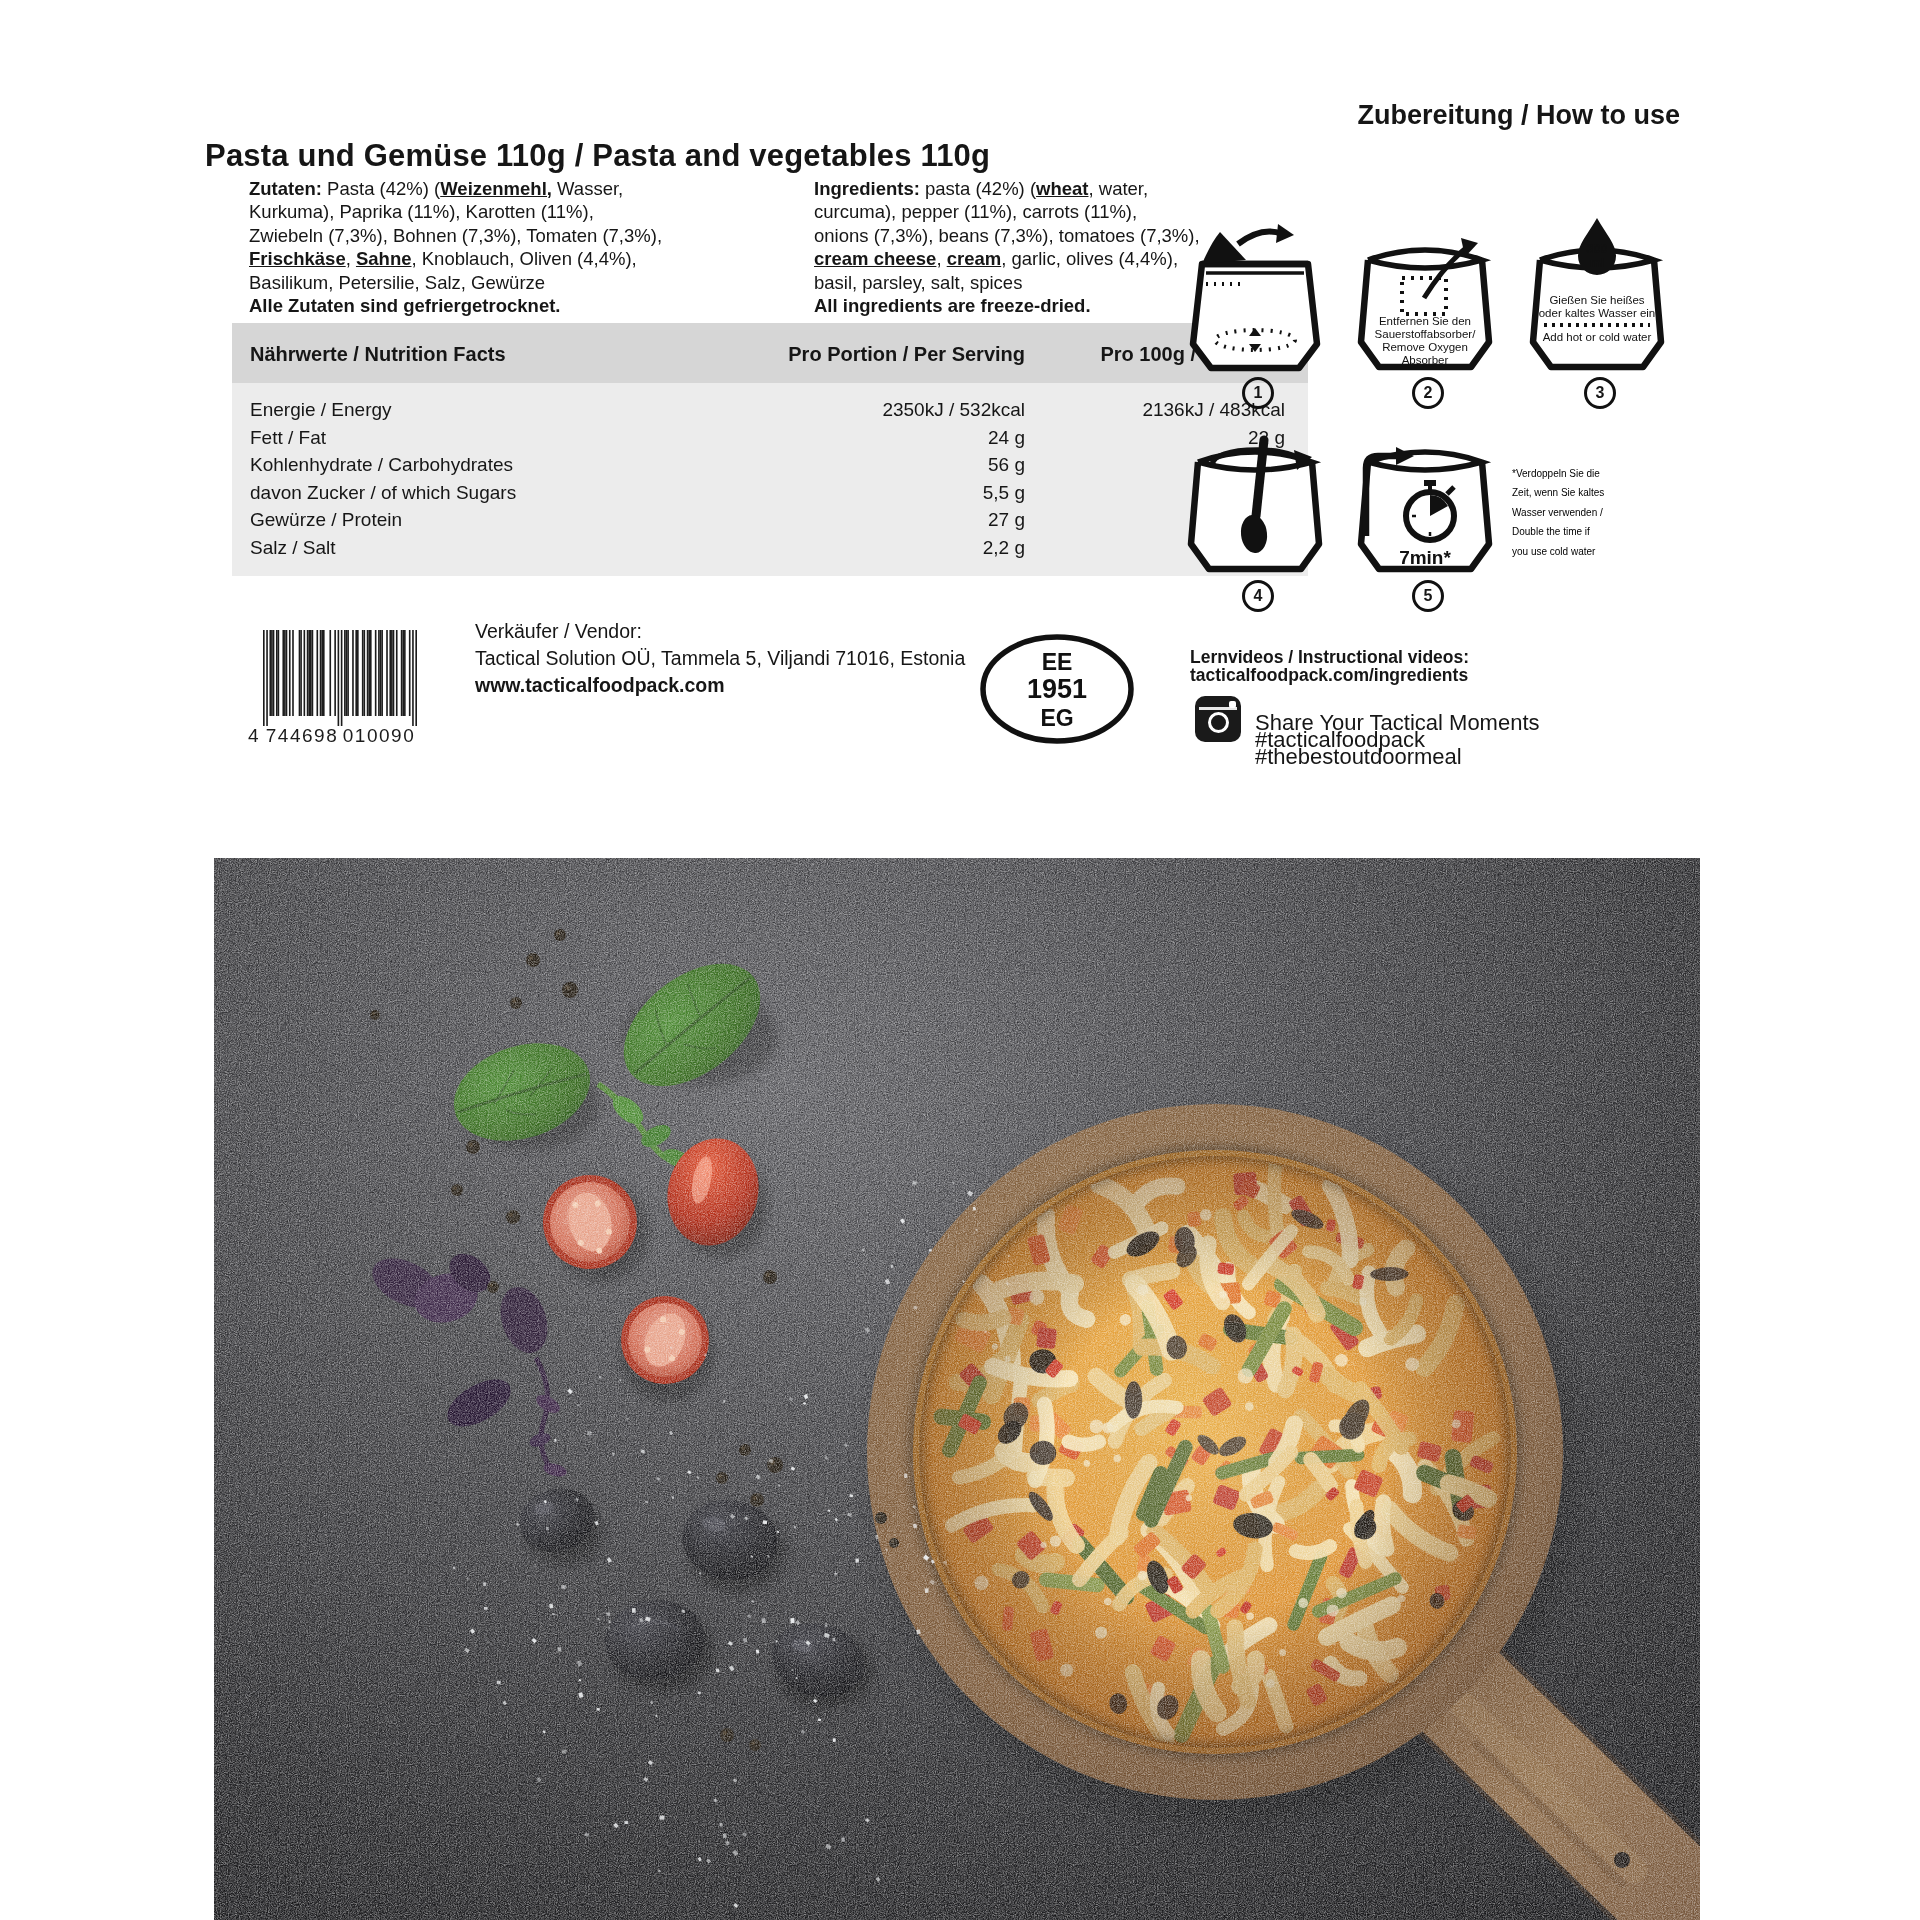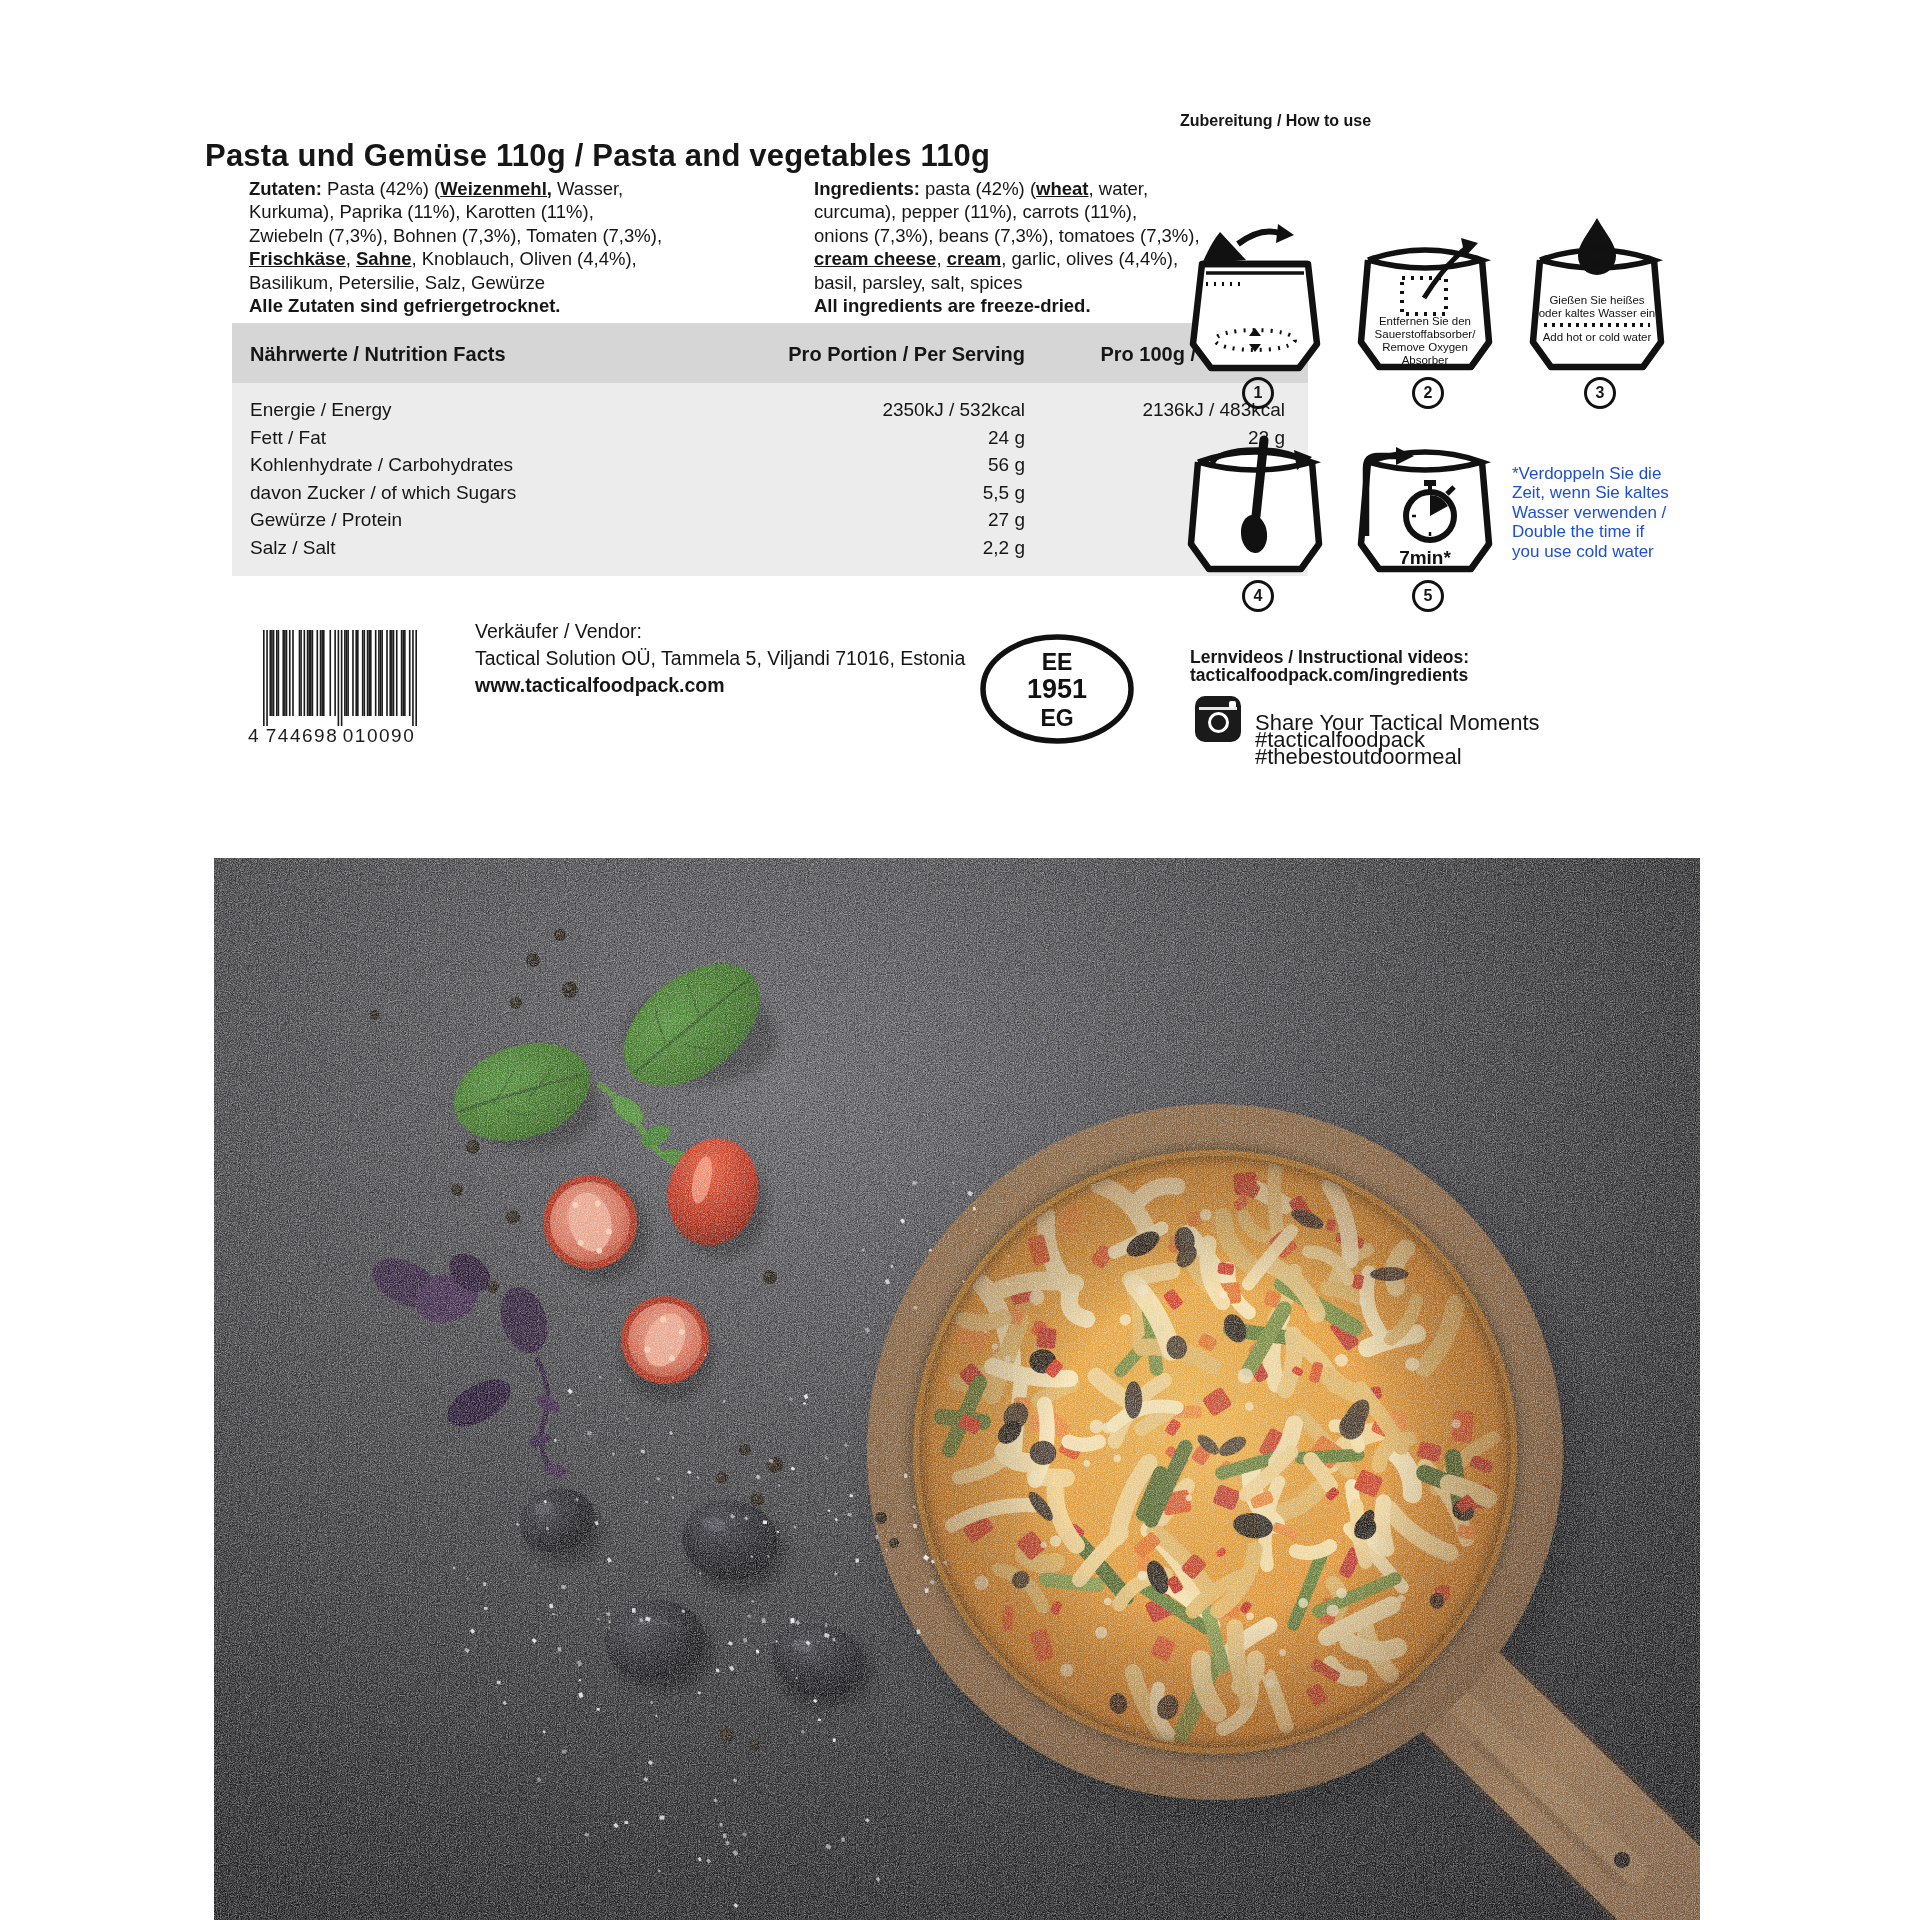--- a/index.html
+++ b/index.html
@@ -31,24 +31,24 @@
   
   #oval-wrap{left:976px;top:631px;}
   
   #videos{left:1190px;top:649px;font-size:17.5px;line-height:17.5px;font-weight:bold;}
   #insta{left:1195px;top:696px;width:46px;height:46px;background:#1a1a1a;border-radius:10px;}
   #insta .lens{position:absolute;left:13px;top:16px;width:15px;height:15px;border:3.5px solid #fff;border-radius:50%;}
   #insta .dot{position:absolute;right:5px;top:5px;width:7px;height:7px;background:#fff;border-radius:2px;}
   #insta .bar{position:absolute;left:4px;top:11px;width:38px;height:2.5px;background:#fff;opacity:.9;}
   #share{left:1255px;top:714px;font-size:22px;line-height:17px;}
   
-  #howto-title{left:1180px;top:112px;width:500px;text-align:left;font-weight:bold;font-size:16px;}
+  #howto-title{left:1180px;top:100px;width:500px;text-align:right;font-weight:bold;font-size:27px;}
   .stepnum{width:26px;height:26px;border:3px solid #111;border-radius:50%;text-align:center;
            line-height:25px;font-weight:bold;font-size:16px;}
-  #note{left:1512px;top:464px;width:180px;font-size:17px;line-height:19.4px;color:#1d4ed8;}
+  #note{left:1512px;top:464px;width:180px;font-size:10px;line-height:19.4px;color:#000000;}
   .step{overflow:visible;}
   .step text{font-family:"Liberation Sans",sans-serif;fill:#111;}
   
   #photo{left:214px;top:858px;width:1486px;height:1062px;}
 </style>
 </head>
 <body>
 
 <div class="page">
 

